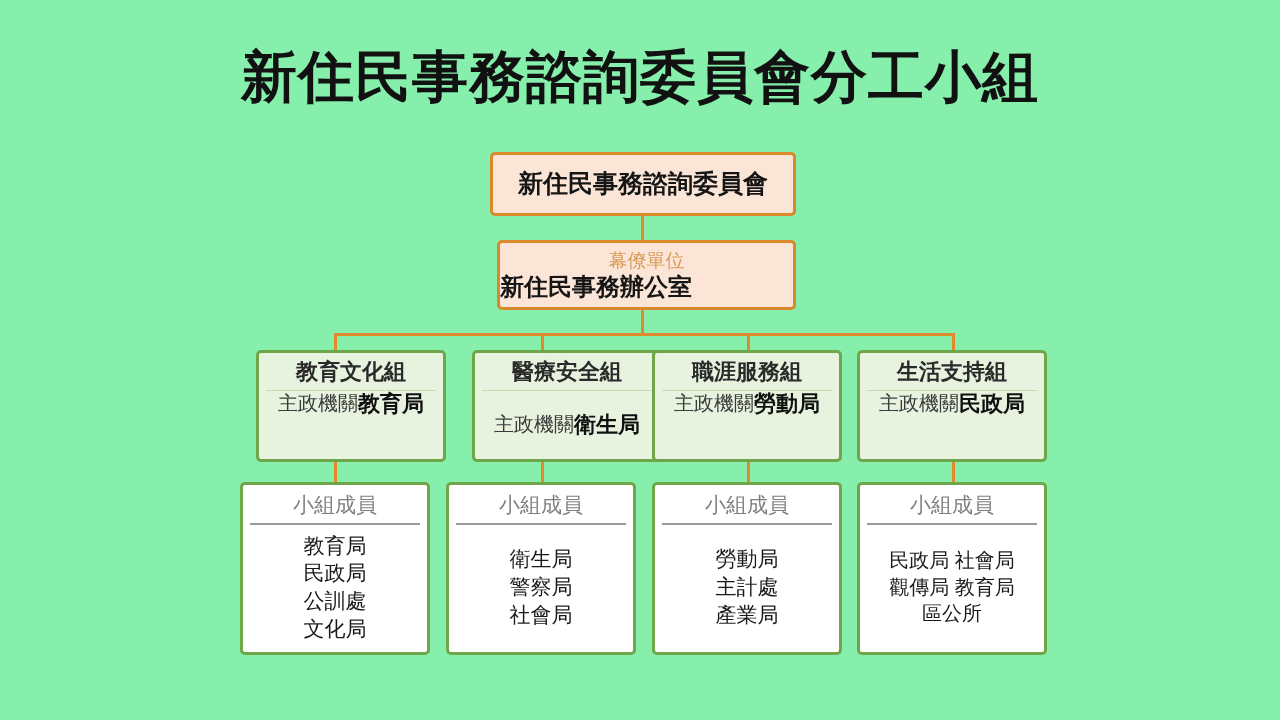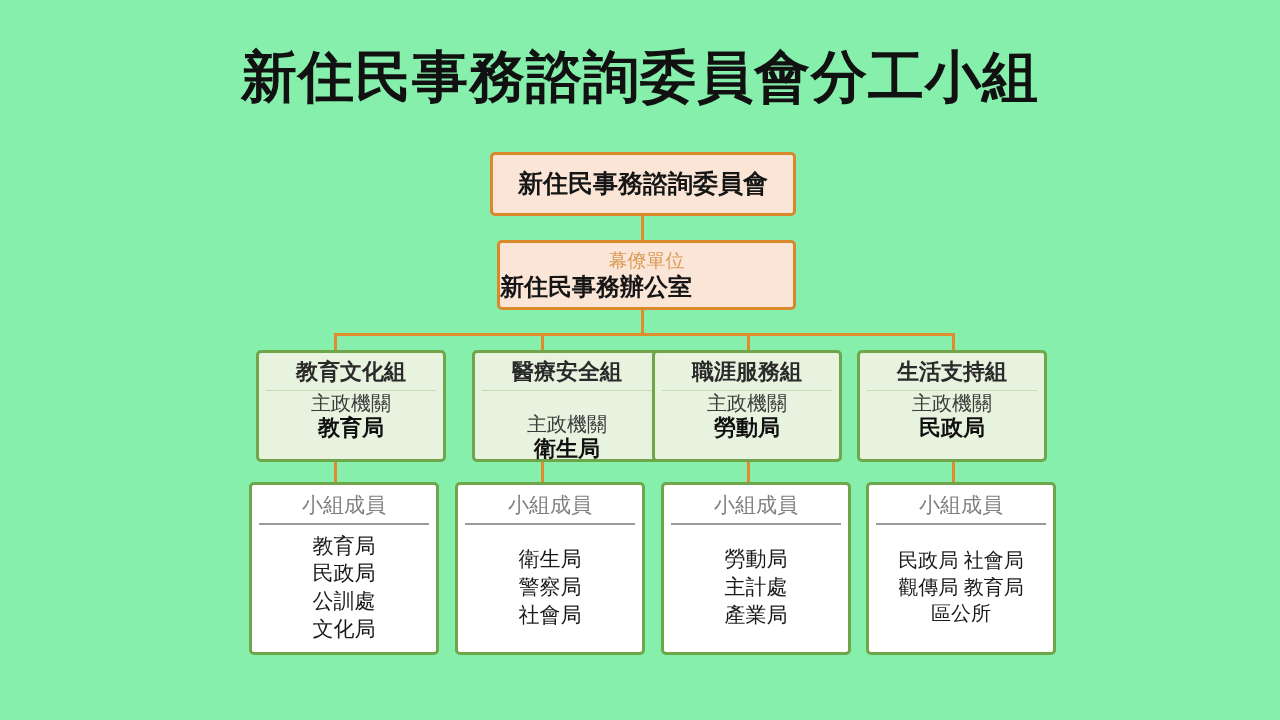--- a/index.html
+++ b/index.html
@@ -103,22 +103,21 @@
     font-weight: 600;
     color: #2A2A2A;
     line-height: 1;
     padding: 8px 0 7px 0;
     border-bottom: 1.5px solid #C3DCB2;
     margin: 0 7px;
   }
   .group-box .grp-body {
     flex: 1;
     display: flex;
-    flex-direction: column;
-    justify-content: flex-start;
+    justify-content: center;
     padding-bottom: 2px;
   }
   .group-box .grp-label {
     text-align: center;
     font-size: 20px;
     color: #3C3C3C;
     line-height: 1.2;
   }
   .group-box .grp-agency {
     text-align: center;
@@ -128,21 +127,20 @@
     line-height: 1.2;
   }
 
   
   .member-box {
     top: 482px;
     width: 190px;
     height: 173px;
     border: 3px solid #6EA649;
     background: #ffffff;
-    margin-left: 9px;
   }
   .member-box .mem-head {
     text-align: center;
     font-size: 21px;
     color: #7F7F7F;
     line-height: 1;
     padding: 9px 0 8px 0;
     border-bottom: 2px solid #9A9A9A;
     margin: 0 7px;
   }

